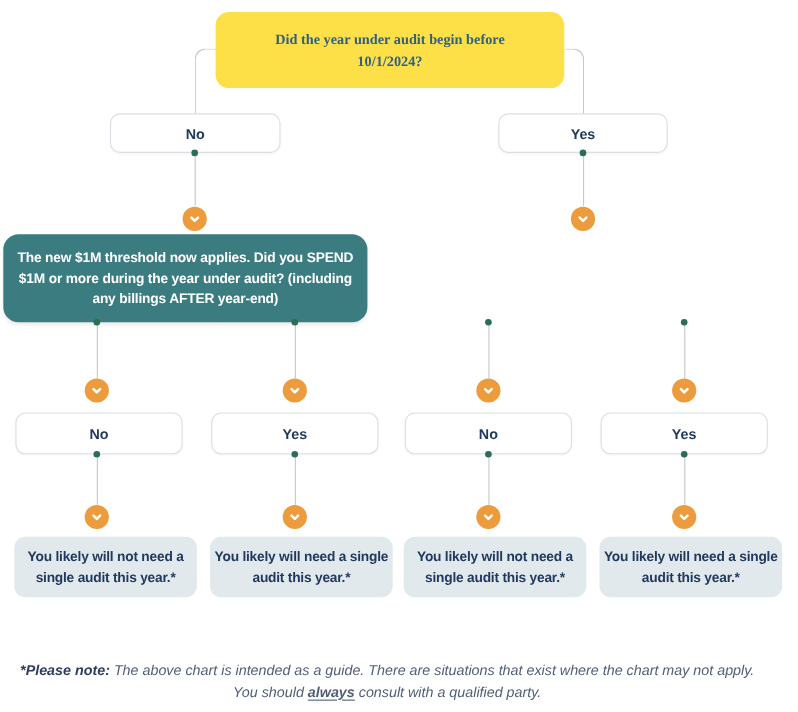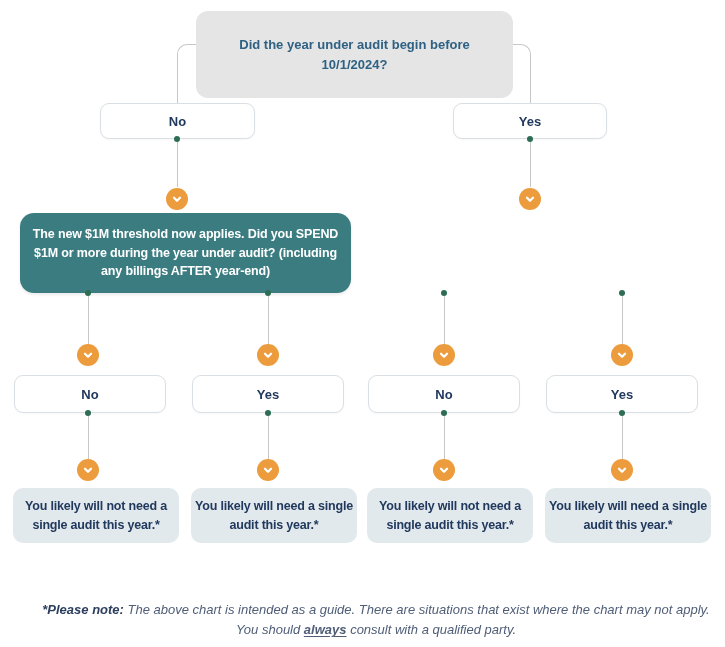--- a/index.html
+++ b/index.html
@@ -2,23 +2,23 @@
 <html><head>
 <meta charset="utf-8">
 <style>
   html,body { margin:0; padding:0; background:#ffffff; }
   .canvas {
     position:relative; width:725px; height:647px; background:#ffffff;
     font-family:"Liberation Sans", sans-serif; overflow:hidden;
   }
   
   .qbox {
-    position:absolute; left:196px; top:11px; width:317px; height:87px;
-    background:#e5e5e5; border-radius:12px;
-    display:flex; align-items:center; justify-content:center; z-index:2;
+    position:absolute; left:196px; top:11px; width:317px; height:69px;
+    background:#fde047; border-radius:12px;
+    display:flex; align-items:center; justify-content:center; z-index:2;font-family:Liberation Serif, serif;
   }
   .qtext {
     width:232px; text-align:center; font-size:13px; font-weight:bold;
     color:#2e6183; line-height:1.5;
   }
   
   .elbow { position:absolute; z-index:1; }
   .elbow-left {
     left:177px; top:44px; width:19px; height:59px;
     border-left:1px solid #c6c8c6; border-top:1px solid #c6c8c6;
@@ -66,21 +66,21 @@
   .result {
     position:absolute; top:488px; width:166px; height:55px;
     background:#e2e9ec; border-radius:10px;
     display:flex; align-items:center; justify-content:center;
     text-align:center; font-size:12.5px; font-weight:bold; color:#21395e;
     line-height:1.45; letter-spacing:-0.2px; padding:0 4px; box-sizing:border-box;
   }
   .result .em { text-underline-offset:2px; }
   
   .foot {
-    position:absolute; left:40px; top:600px; width:672px; text-align:center;
+    position:absolute; left:16px; top:600px; width:672px; text-align:center;
     font-size:13px; font-style:italic; color:#4f5d77; line-height:1.55;
   }
   .foot .lbl { font-weight:bold; color:#2c3e5e; }
   .foot .em { font-weight:bold; text-decoration:underline; text-underline-offset:2px; }
 </style>
 </head>
 <body>
 
 <div class="canvas">
 
@@ -108,21 +108,21 @@
     <svg viewBox="0 0 24 24">
         <path d="M6 9.5l6 6 6-6"></path>
       </svg>
   </div>
   <div class="badge" style="left:519px; top:188px;">
     <svg viewBox="0 0 24 24">
         <path d="M6 9.5l6 6 6-6"></path>
       </svg>
   </div>
 
-  <div class="teal" style="left:20px;">
+  <div class="teal" style="left:3px;">
     <span>The new $1M threshold now applies. Did you SPEND $1M or more during the year under audit? (including any billings AFTER year-end)</span>
   </div>
 
   <div class="dot" style="left:85px;  top:290px;"></div>
   <div class="dot" style="left:265px; top:290px;"></div>
   <div class="dot" style="left:441px; top:290px;"></div>
   <div class="dot" style="left:619px; top:290px;"></div>
 
   <div class="vline" style="left:88px;  top:295px; height:49px;"></div>
   <div class="vline" style="left:268px; top:295px; height:49px;"></div>

